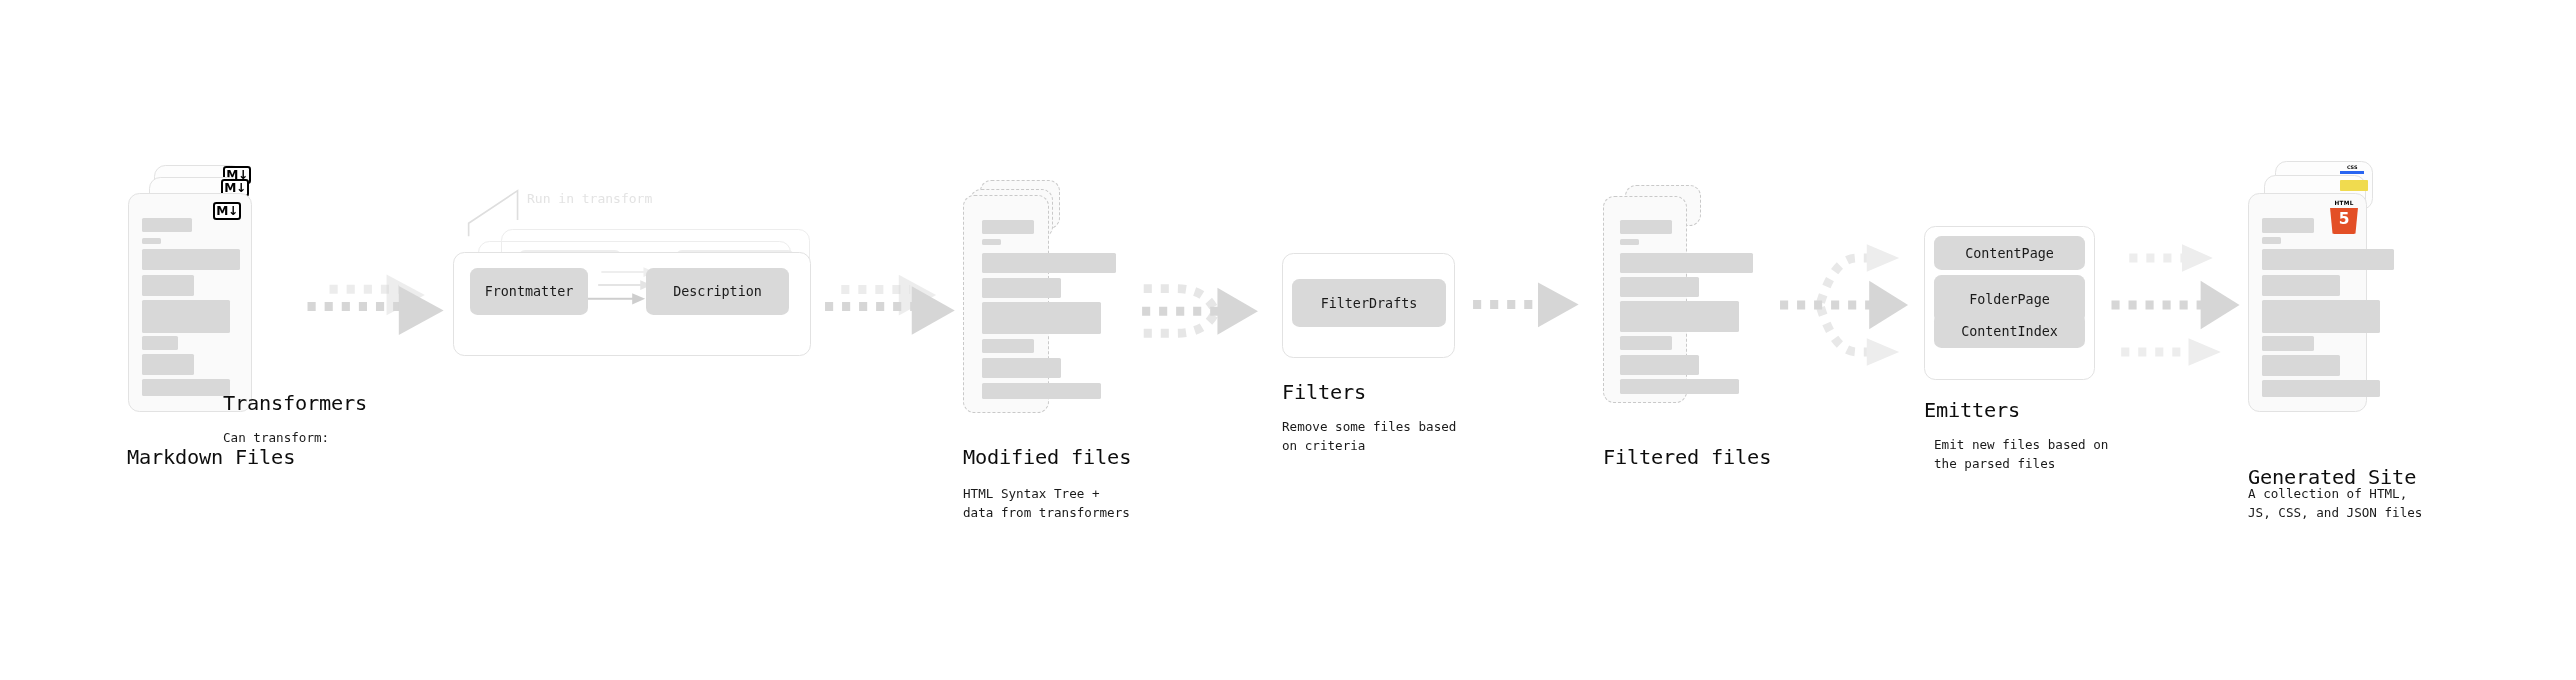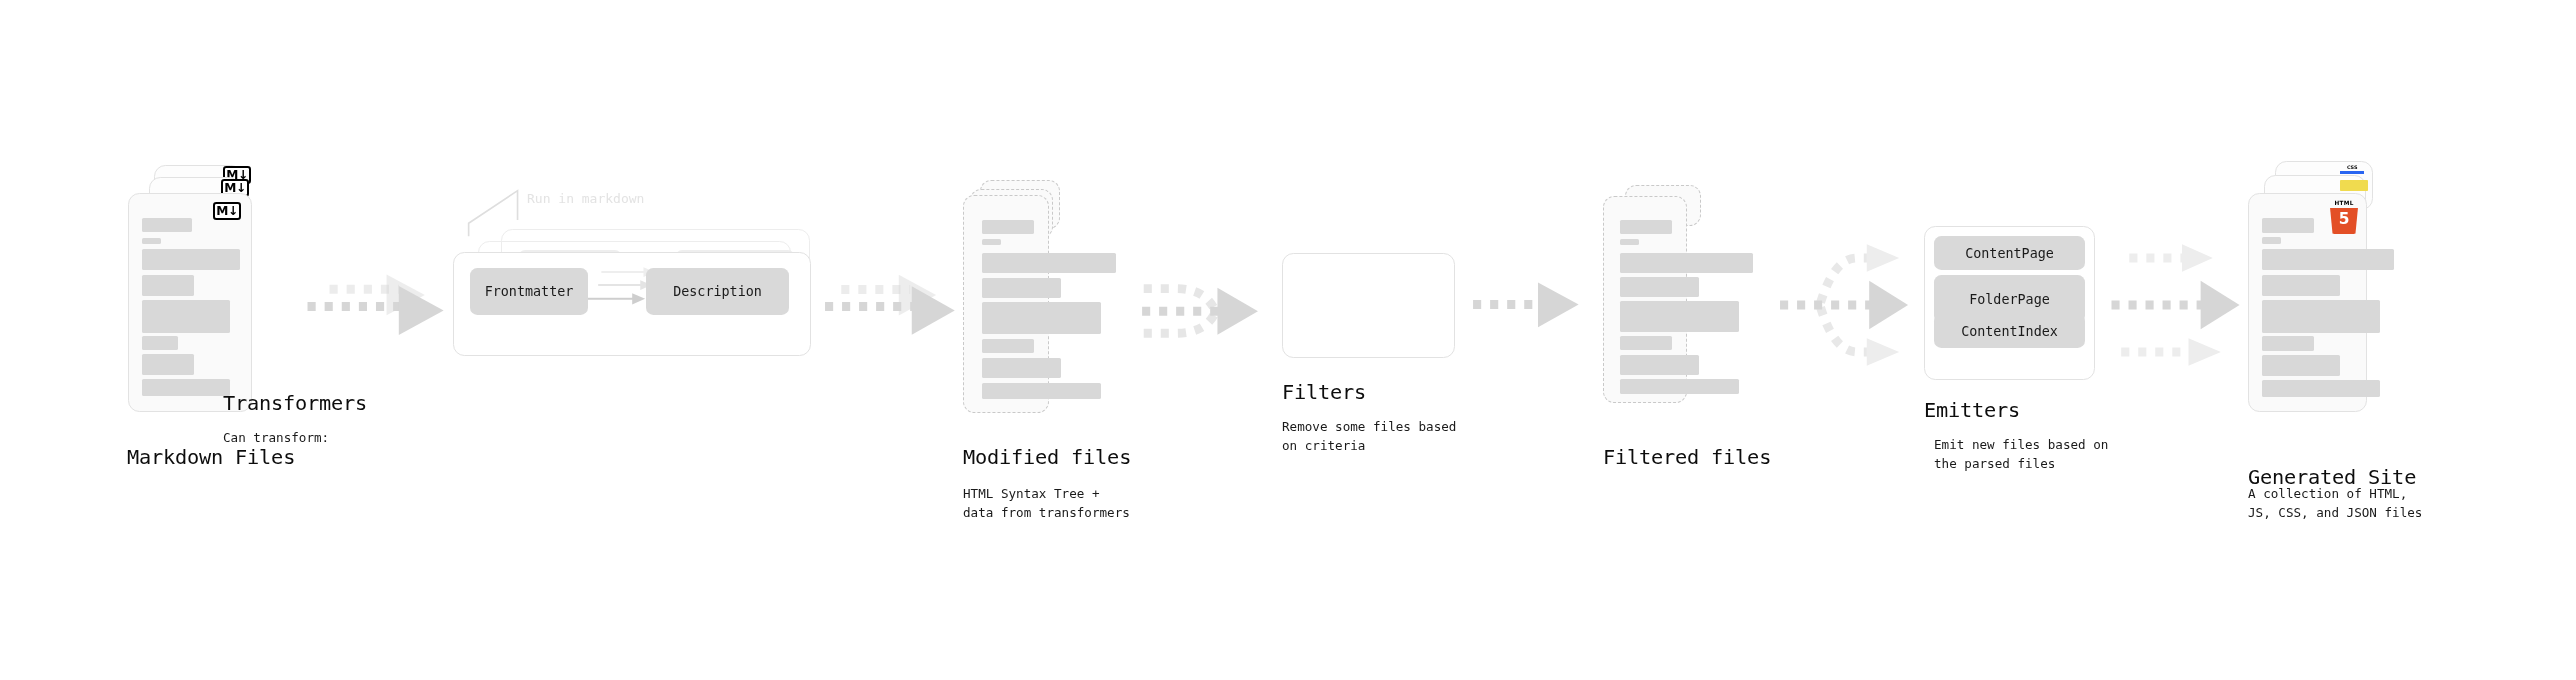--- a/index.html
+++ b/index.html
@@ -162,21 +162,21 @@
     <polygon points="105,8 152,33 105,58" fill="#d6d6d6" opacity="0.45"></polygon>
     <g stroke="#d6d6d6" stroke-width="11" stroke-dasharray="10 11" opacity="1">
       <line x1="8" y1="47" x2="130" y2="47"></line>
     </g>
     <polygon points="120,22 175,52 120,82" fill="#d6d6d6"></polygon>
   </svg>
 
   <svg class="bracket" style="left:467px; top:189px; width:106px; height:49px;" viewBox="0 0 130 60">
     <path d="M2 58 L2 42 L62 2 L62 38" fill="none" stroke="#dedede" stroke-width="2"></path>
   </svg>
-  <div class="annot" style="left:527px; top:191px;">Run in markdown</div>
+  <div class="annot" style="left:527px; top:191px;">Run in transform</div>
 
   <div class="pbox faint" style="left:501px; top:229px; width:309px; height:85px;"></div>
   <div class="pill f2" style="left:518px; top:250px; width:104px; height:46px;"></div>
   <div class="pill f2" style="left:675px; top:250px; width:120px; height:46px;"></div>
 
   <div class="pbox faint" style="left:478px; top:241px; width:313px; height:89px;"></div>
   <div class="pill f1" style="left:505px; top:257px; width:104px; height:46px;"></div>
   <div class="pill f1" style="left:657px; top:257px; width:122px; height:46px;"></div>
 
   <div class="pbox" style="left:453px; top:252px; width:358px; height:104px;"></div>
@@ -237,20 +237,21 @@
   <svg class="arrow-svg" style="left:1134px; top:268px; width:158px; height:98px;" viewBox="0 0 195 120">
     <g fill="none" stroke="#e6e6e6" stroke-width="11" stroke-dasharray="10 11">
       <path d="M12 25 L52 25 Q88 25 100 52"></path>
       <path d="M12 80 L52 80 Q88 80 100 55"></path>
     </g>
     <line x1="10" y1="53" x2="110" y2="53" stroke="#d6d6d6" stroke-width="11" stroke-dasharray="10 11"></line>
     <polygon points="103,24 153,53 103,82" fill="#d6d6d6"></polygon>
   </svg>
 
   <div class="pbox" style="left:1282px; top:253px; width:173px; height:105px;"></div>
+  <div class="pill" style="left:1292px; top:279px; width:154px; height:48px;">FilterDrafts</div>
   <div class="title" style="left:1282px; top:380px;">Filters</div>
   <div class="sub" style="left:1282px; top:418px;">Remove some files based
 on criteria</div>
 
   <svg class="arrow-svg" style="left:1469px; top:276px; width:134px; height:65px;" viewBox="0 0 165 80">
     <line x1="5" y1="35" x2="90" y2="35" stroke="#d6d6d6" stroke-width="11" stroke-dasharray="10 11"></line>
     <polygon points="85,8 135,35 85,63" fill="#d6d6d6"></polygon>
   </svg>
 
   <div class="doc-stack">

